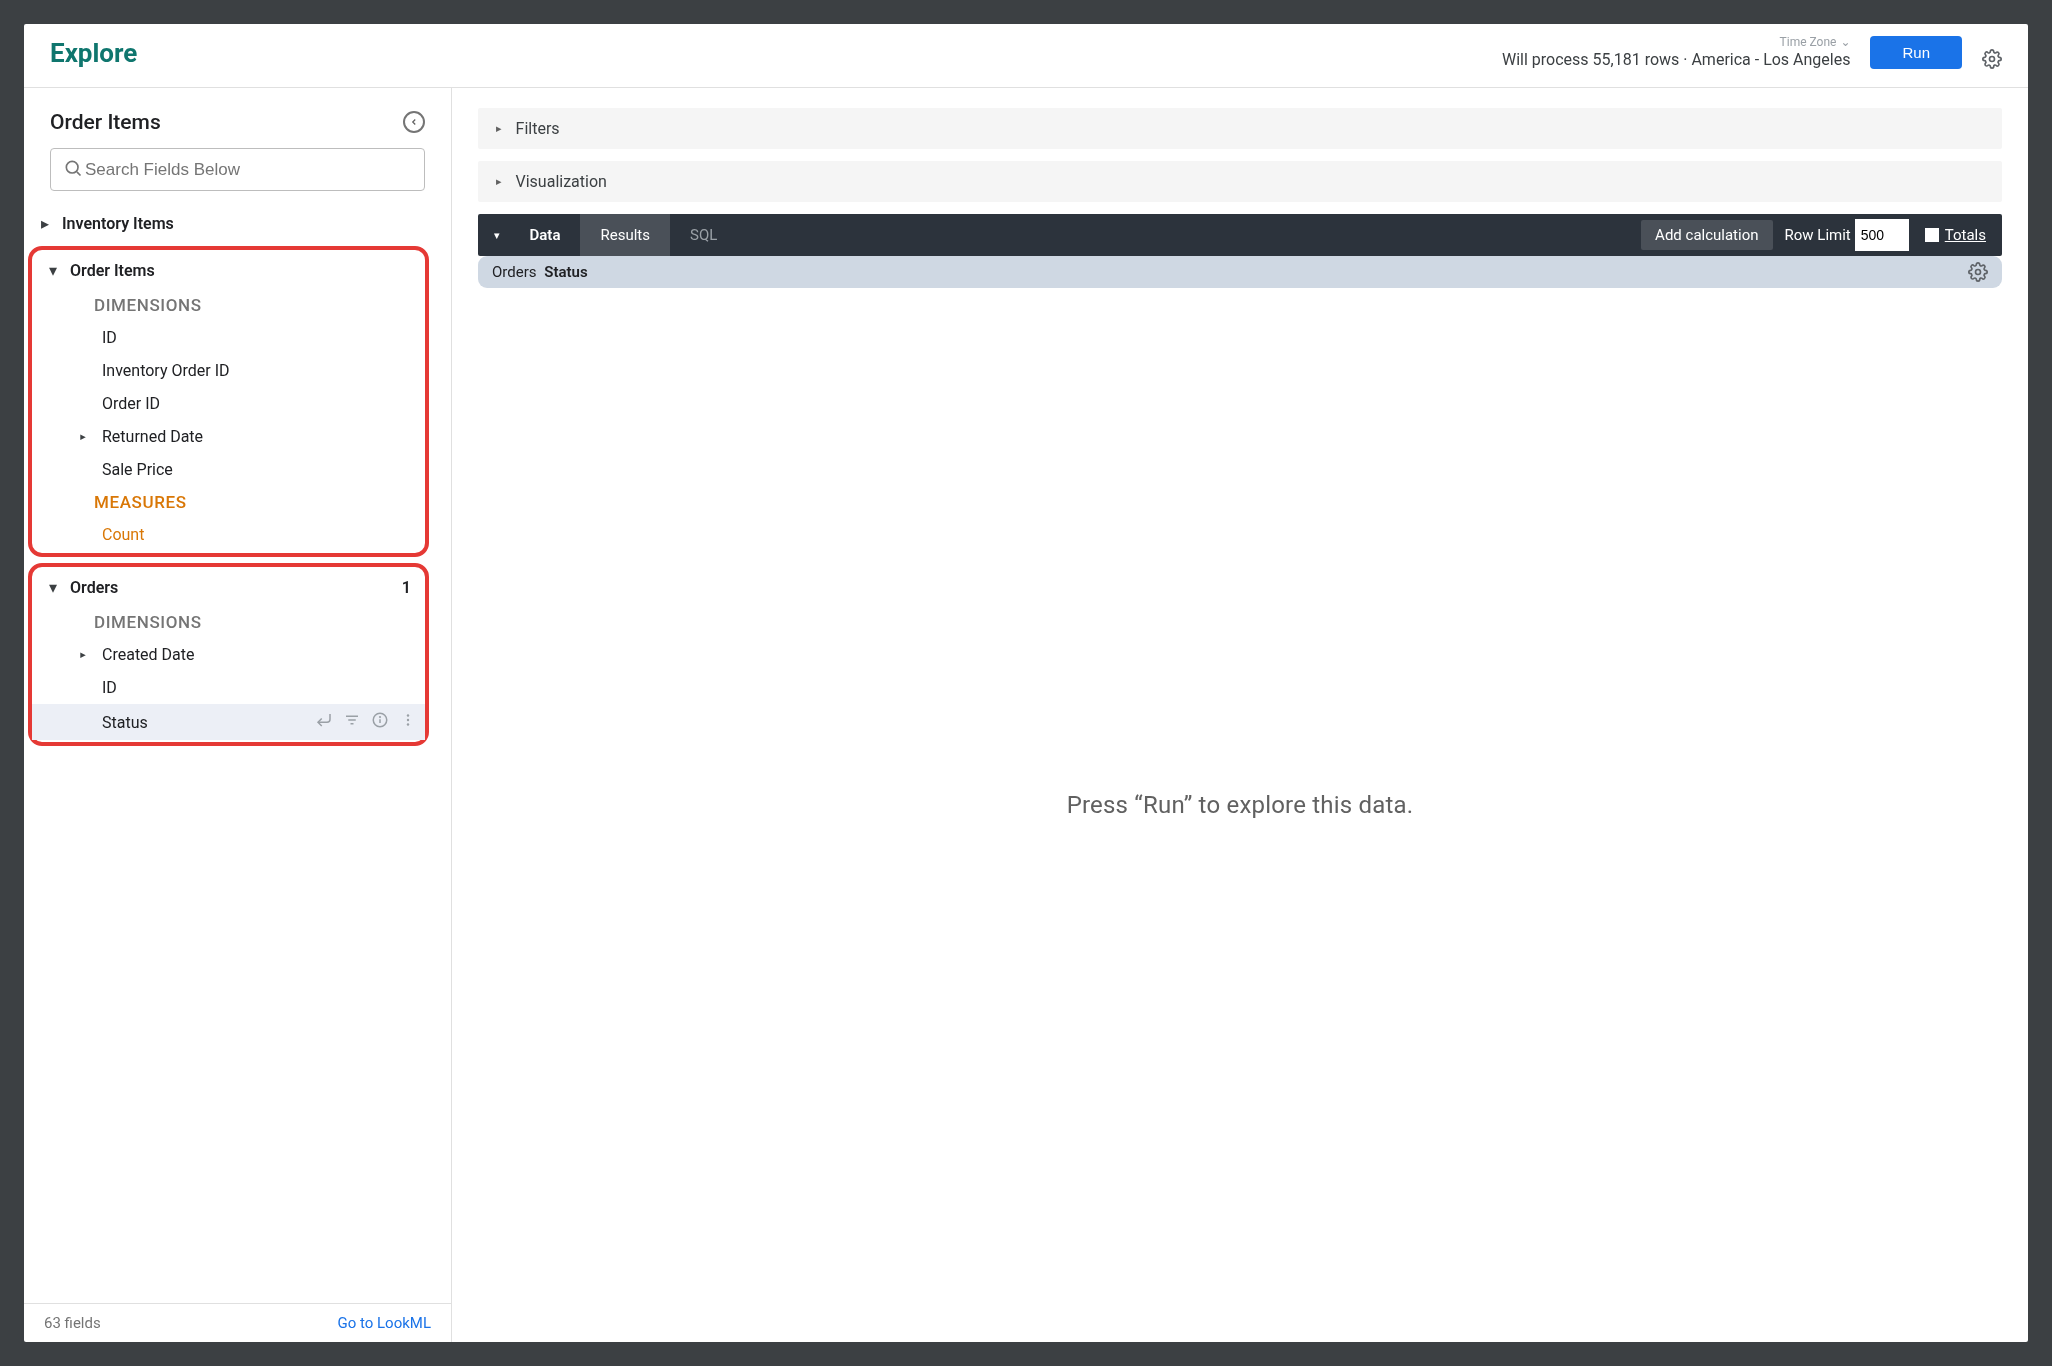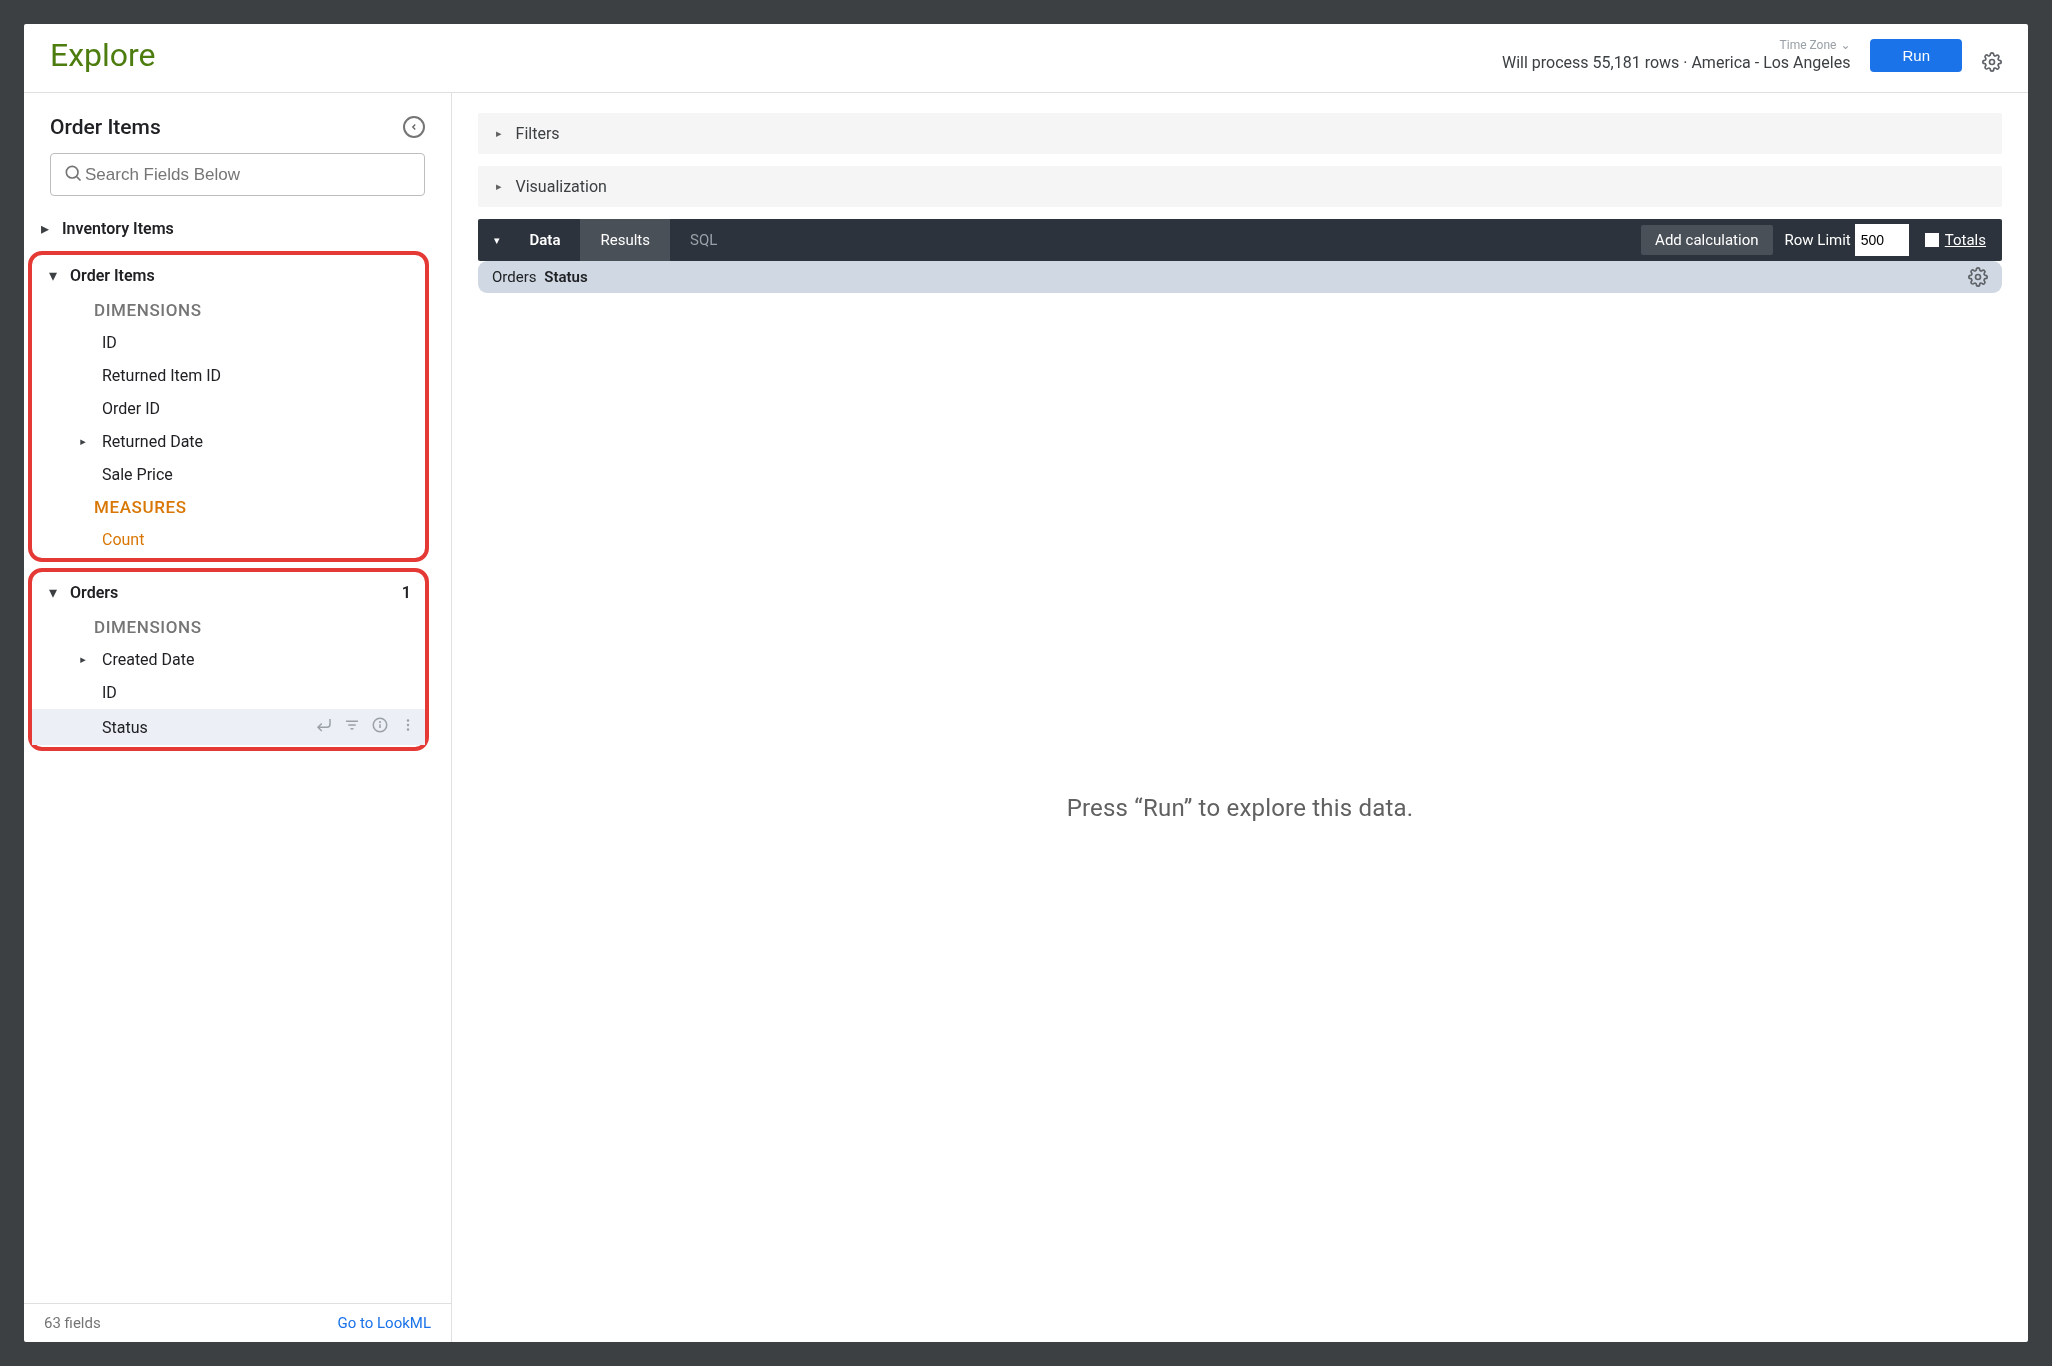--- a/index.html
+++ b/index.html
@@ -21,23 +21,23 @@
     overflow: hidden;
   }
   .topbar {
     display: flex;
     align-items: center;
     padding: 12px 26px 18px 26px;
     border-bottom: 1px solid #e0e0e0;
     gap: 16px;
   }
   .topbar-title {
-    font-size: 32px;
-    font-weight: 400;
-    color: #4d7c0f;
+    font-size: 26px;
+    font-weight: 700;
+    color: #0f766e;
   }
   .topbar-spacer { flex: 1; }
   .topbar-right {
     display: flex;
     align-items: flex-end;
     gap: 20px;
   }
   .row-summary {
     font-size: 16px;
     color: #3c4043;
@@ -306,21 +306,21 @@
               <span class="caret">▾</span>
               <span class="name">Order Items</span>
             </div>
             <div class="section-label">DIMENSIONS</div>
             <div class="field-row">
                 <span class="fcaret"></span>
                 <span class="flabel">ID</span>
               </div>
             <div class="field-row">
                 <span class="fcaret"></span>
-                <span class="flabel">Returned Item ID</span>
+                <span class="flabel">Inventory Order ID</span>
               </div>
             <div class="field-row">
                 <span class="fcaret"></span>
                 <span class="flabel">Order ID</span>
               </div>
             <div class="field-row">
                 <span class="fcaret">▸</span>
                 <span class="flabel">Returned Date</span>
               </div>
             <div class="field-row">

